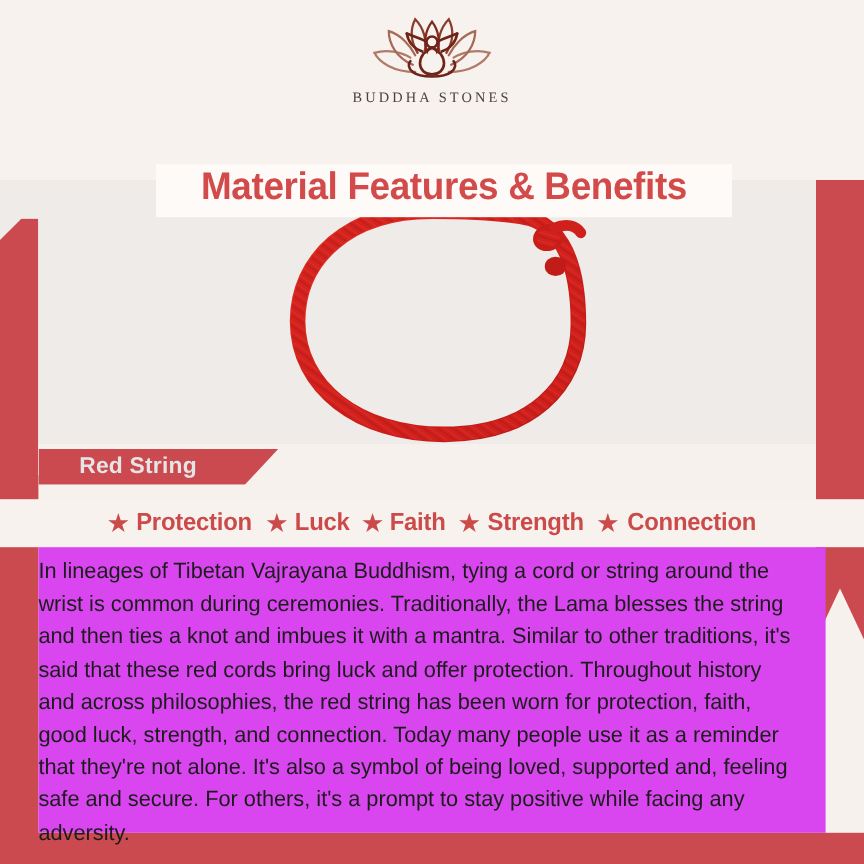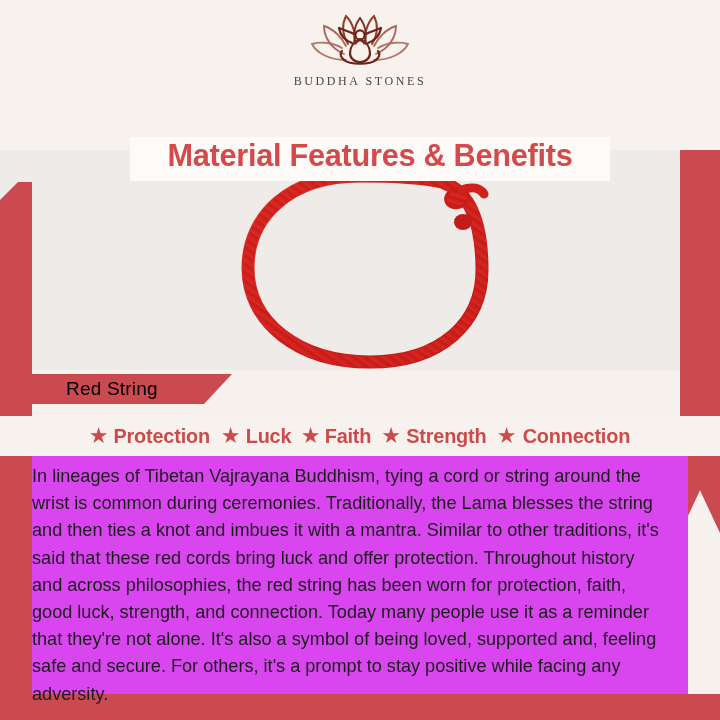--- a/index.html
+++ b/index.html
@@ -75,21 +75,21 @@
   .bracelet{position:absolute;top:0;left:50%;transform:translateX(-50%);}
 
   
   .label-band{
     position:absolute;top:374px;left:32px;width:200px;height:30px;
     background:#ca4a50;
     clip-path:polygon(0 0,100% 0,86% 100%,0 100%);
     display:flex;align-items:center;z-index:6;
   }
   .label-band .label-text{
-    color:#000000;font-size:19px;font-weight:400;
+    color:#e5e5e5;font-size:19px;font-weight:700;
     padding-left:34px;letter-spacing:0.2px;white-space:nowrap;
   }
 
   
   .benefits{
     position:absolute;top:416px;left:0;width:720px;height:40px;
     background:#f8f2ee;
     display:flex;align-items:center;justify-content:center;
     gap:9px;z-index:5;
   }

